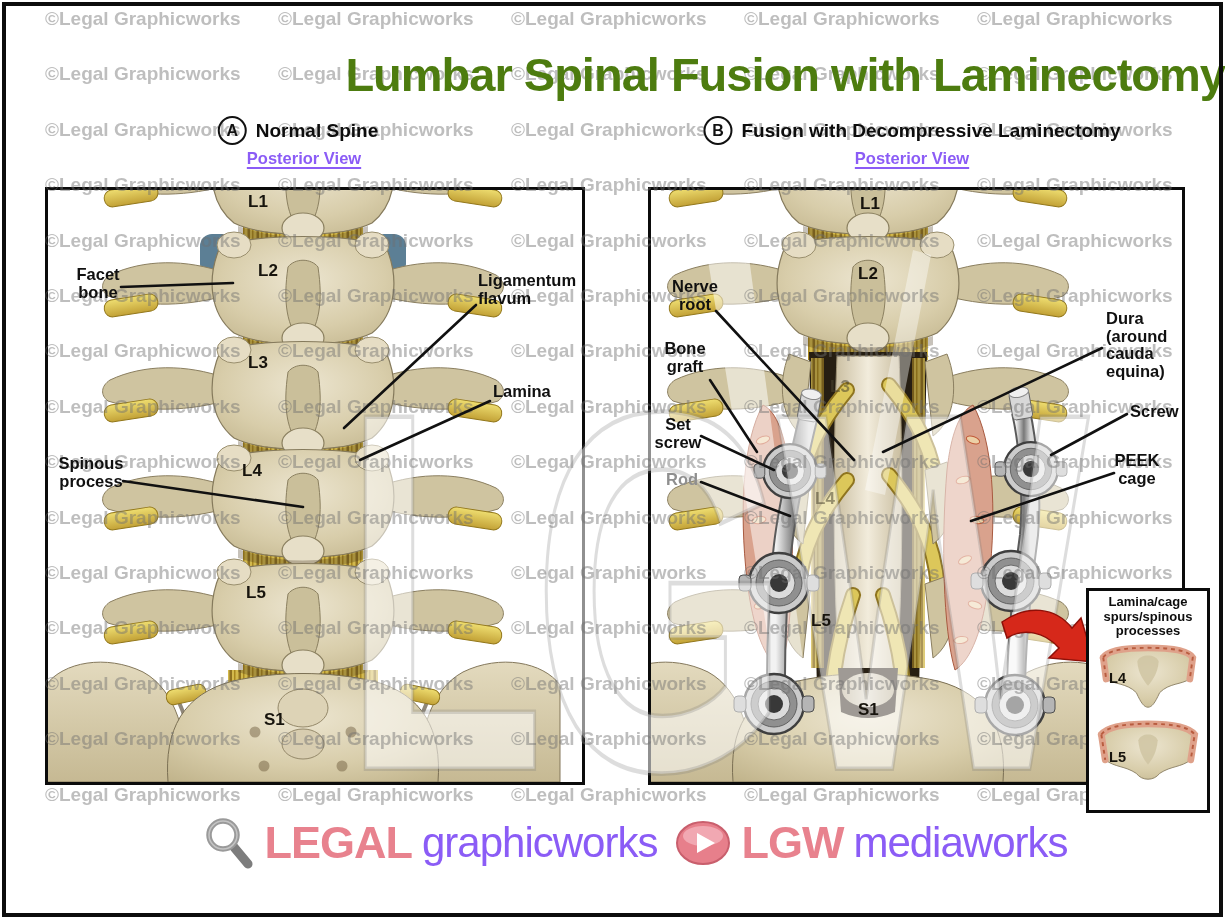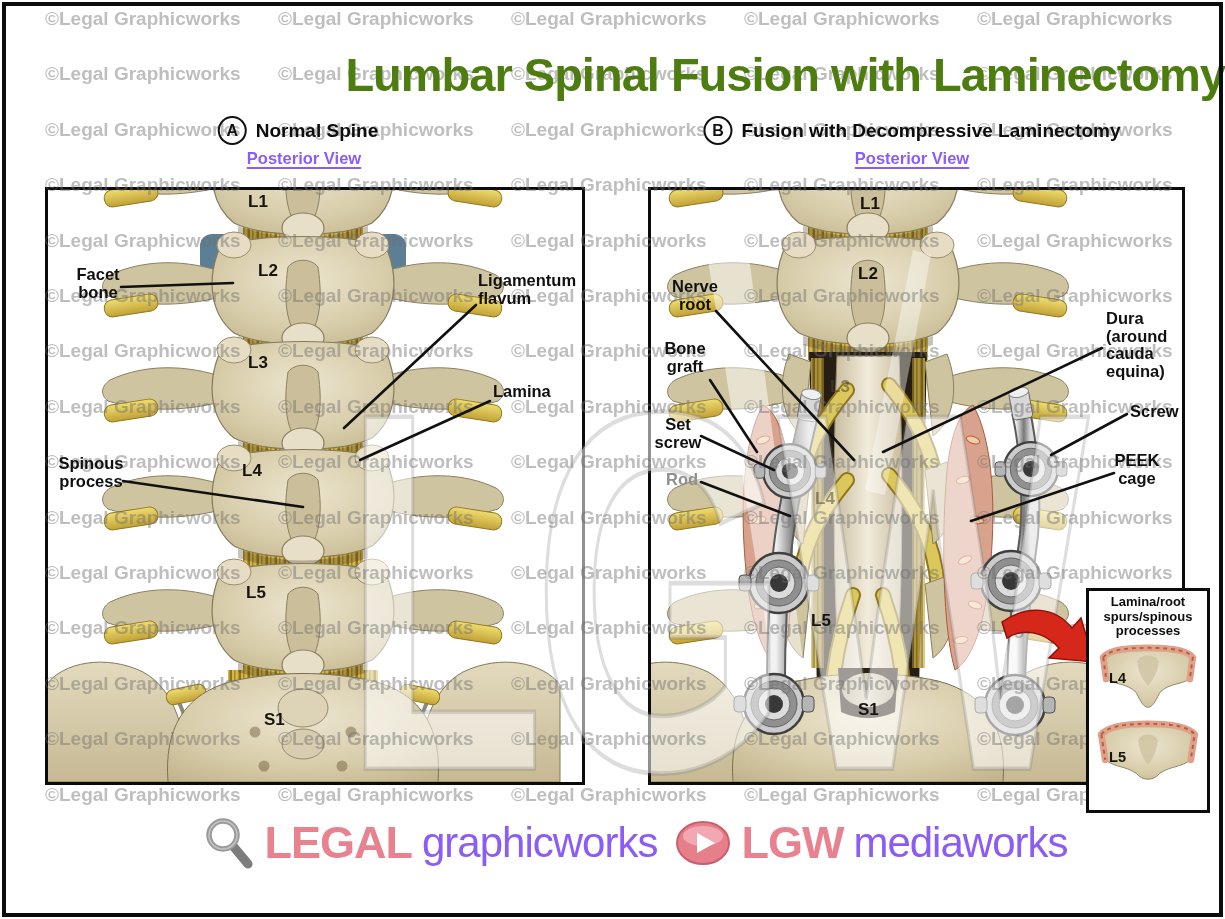--- a/index.html
+++ b/index.html
@@ -429,21 +429,21 @@
 
   <div class="vlab" style="left:860px;top:194px;">L1</div>
   <div class="vlab" style="left:858px;top:264px;">L2</div>
   <div class="vlab faded" style="left:830px;top:377px;">L3</div>
   <div class="vlab faded" style="left:815px;top:489px;">L4</div>
   <div class="vlab" style="left:811px;top:611px;">L5</div>
   <div class="vlab" style="left:858px;top:700px;">S1</div>
 
   <div class="inset">
     <div class="ititle">
-      <span class="ln" style="display:block;">Lamina/root</span>
+      <span class="ln" style="display:block;">Lamina/cage</span>
       <span class="ln" style="display:block;">spurs/spinous</span>
       <span class="ln" style="display:block;">processes</span>
     </div>
     <svg width="110" height="72" viewBox="0 0 112 74">
       <path d="M10,16 C14,9 30,6 56,6 C82,6 98,9 102,16 L99,38 C90,44 78,42 68,52 C63,63 60,67 56,67 C52,67 49,63 44,52 C34,42 22,44 13,38 Z" fill="url(#boneR)" stroke="#8f8468"></path>
       <path d="M10,16 C14,9 30,6 56,6 C82,6 98,9 102,16 L99,38" fill="none" stroke="#dfa18a" stroke-width="7" stroke-linecap="round"></path>
       <path d="M10,16 L13,38" fill="none" stroke="#dfa18a" stroke-width="7" stroke-linecap="round"></path>
       <path d="M10,16 C14,9 30,6 56,6 C82,6 98,9 102,16 L99,38 M10,16 L13,38" fill="none" stroke="#b85c3f" stroke-width="2" stroke-dasharray="4 4"></path>
       <path d="M45,20 C48,12 64,12 67,20 C66,33 60,40 56,45 C52,40 46,33 45,20 Z" fill="#cfc4a2" opacity="0.85"></path>
       <text class="inset-vlabel" x="16" y="42">L4</text>

